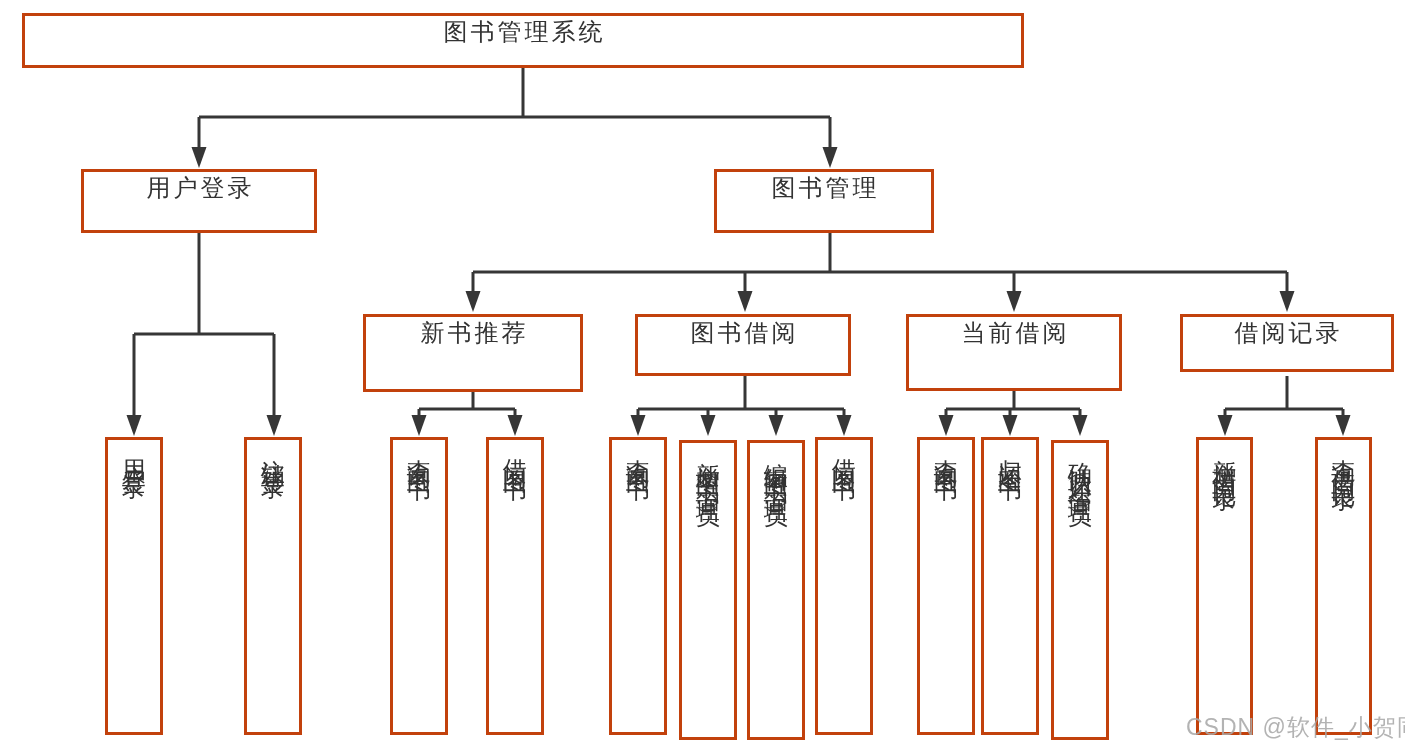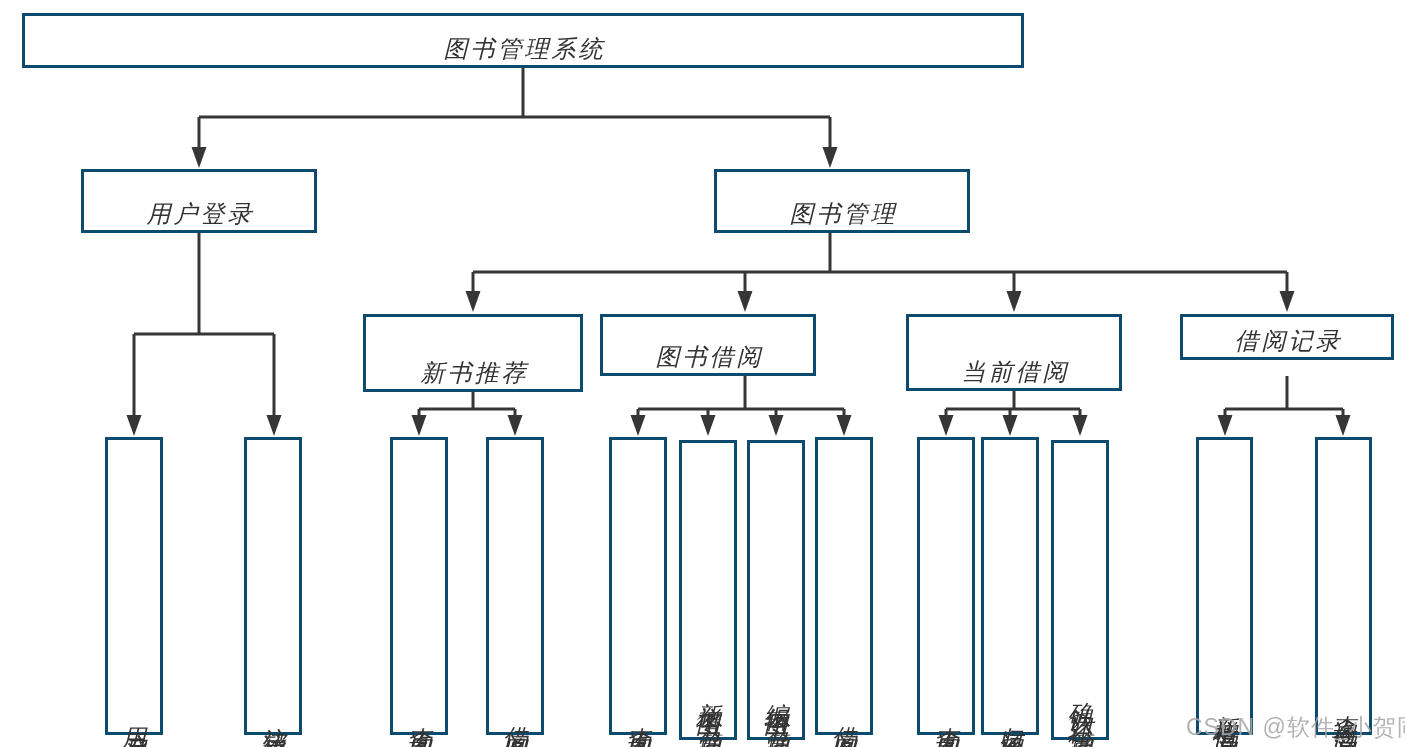--- a/index.html
+++ b/index.html
@@ -10,23 +10,23 @@
     font-family:"Liberation Sans","DejaVu Sans",sans-serif;
     color:#333333;
     overflow:hidden;
   }
   .wires{position:absolute;left:0;top:0;width:1405px;height:747px;}
   .wires path{stroke:#363636;stroke-width:3;fill:none;}
   .wires .ah{fill:#363636;stroke:none;}
   .node{
     position:absolute;
     box-sizing:border-box;
-    border:3px solid #0c4a6e;
+    border:3px solid #c2410c;
     background:#ffffff;
-    display:flex;align-items:flex-end;justify-content:center;font-style:italic;
+    display:flex;align-items:flex-start;justify-content:center;
   }
   .hlabel{
     font-size:24px;
     letter-spacing:3px;
     color:#333333;
     white-space:nowrap;
     text-indent:3px;
   }
   .vlabel{
     writing-mode:vertical-rl;
@@ -89,34 +89,34 @@
     <use href="#ah" transform="translate(1343,436)"></use>
   </svg>
 
   <div class="node" style="left:22px;top:13px;width:1002px;height:55px">
     <span class="hlabel">图书管理系统</span>
   </div>
 
   <div class="node" style="left:81px;top:169px;width:236px;height:64px">
     <span class="hlabel">用户登录</span>
   </div>
-  <div class="node" style="left:714px;top:169px;width:256px;height:64px">
+  <div class="node" style="left:714px;top:169px;width:220px;height:64px">
     <span class="hlabel">图书管理</span>
   </div>
 
   <div class="node" style="left:363px;top:314px;width:220px;height:78px">
     <span class="hlabel">新书推荐</span>
   </div>
-  <div class="node" style="left:600px;top:314px;width:216px;height:62px">
+  <div class="node" style="left:635px;top:314px;width:216px;height:62px">
     <span class="hlabel">图书借阅</span>
   </div>
   <div class="node" style="left:906px;top:314px;width:216px;height:77px">
     <span class="hlabel">当前借阅</span>
   </div>
-  <div class="node" style="left:1180px;top:314px;width:214px;height:46px">
+  <div class="node" style="left:1180px;top:314px;width:214px;height:58px">
     <span class="hlabel">借阅记录</span>
   </div>
 
   <div class="node" style="left:105px;top:437px;width:58px;height:298px">
     <span class="vlabel">用户登录</span>
   </div>
   <div class="node" style="left:244px;top:437px;width:58px;height:298px">
     <span class="vlabel">注销登录</span>
   </div>
 

